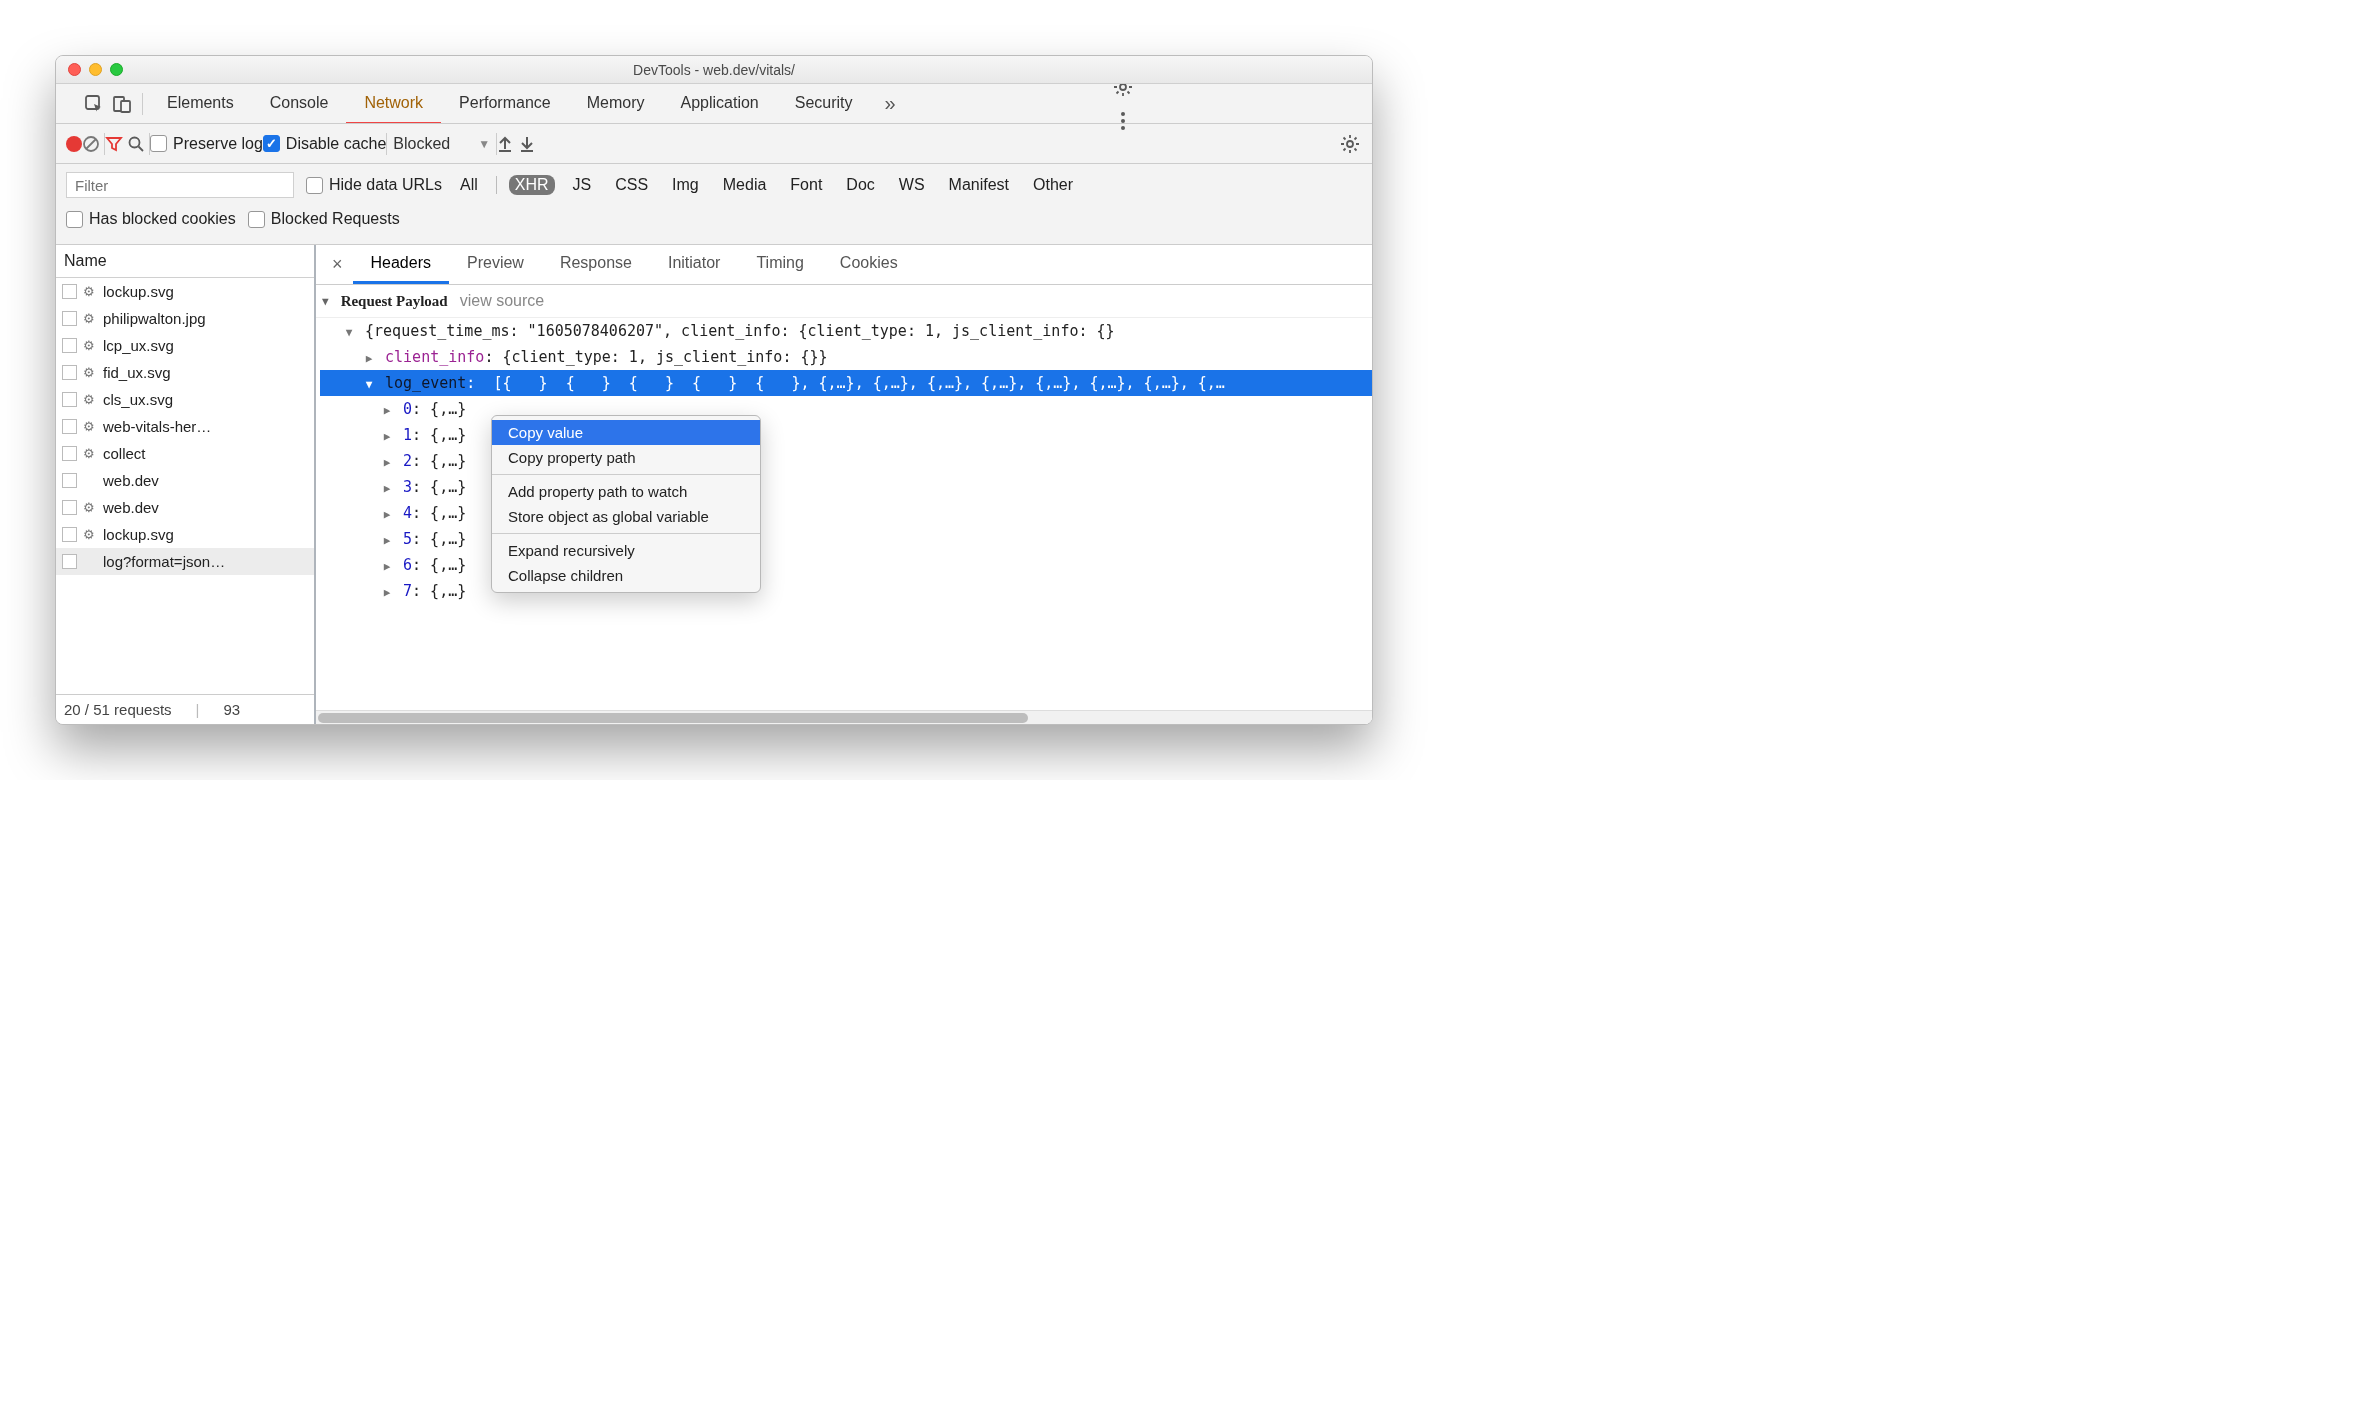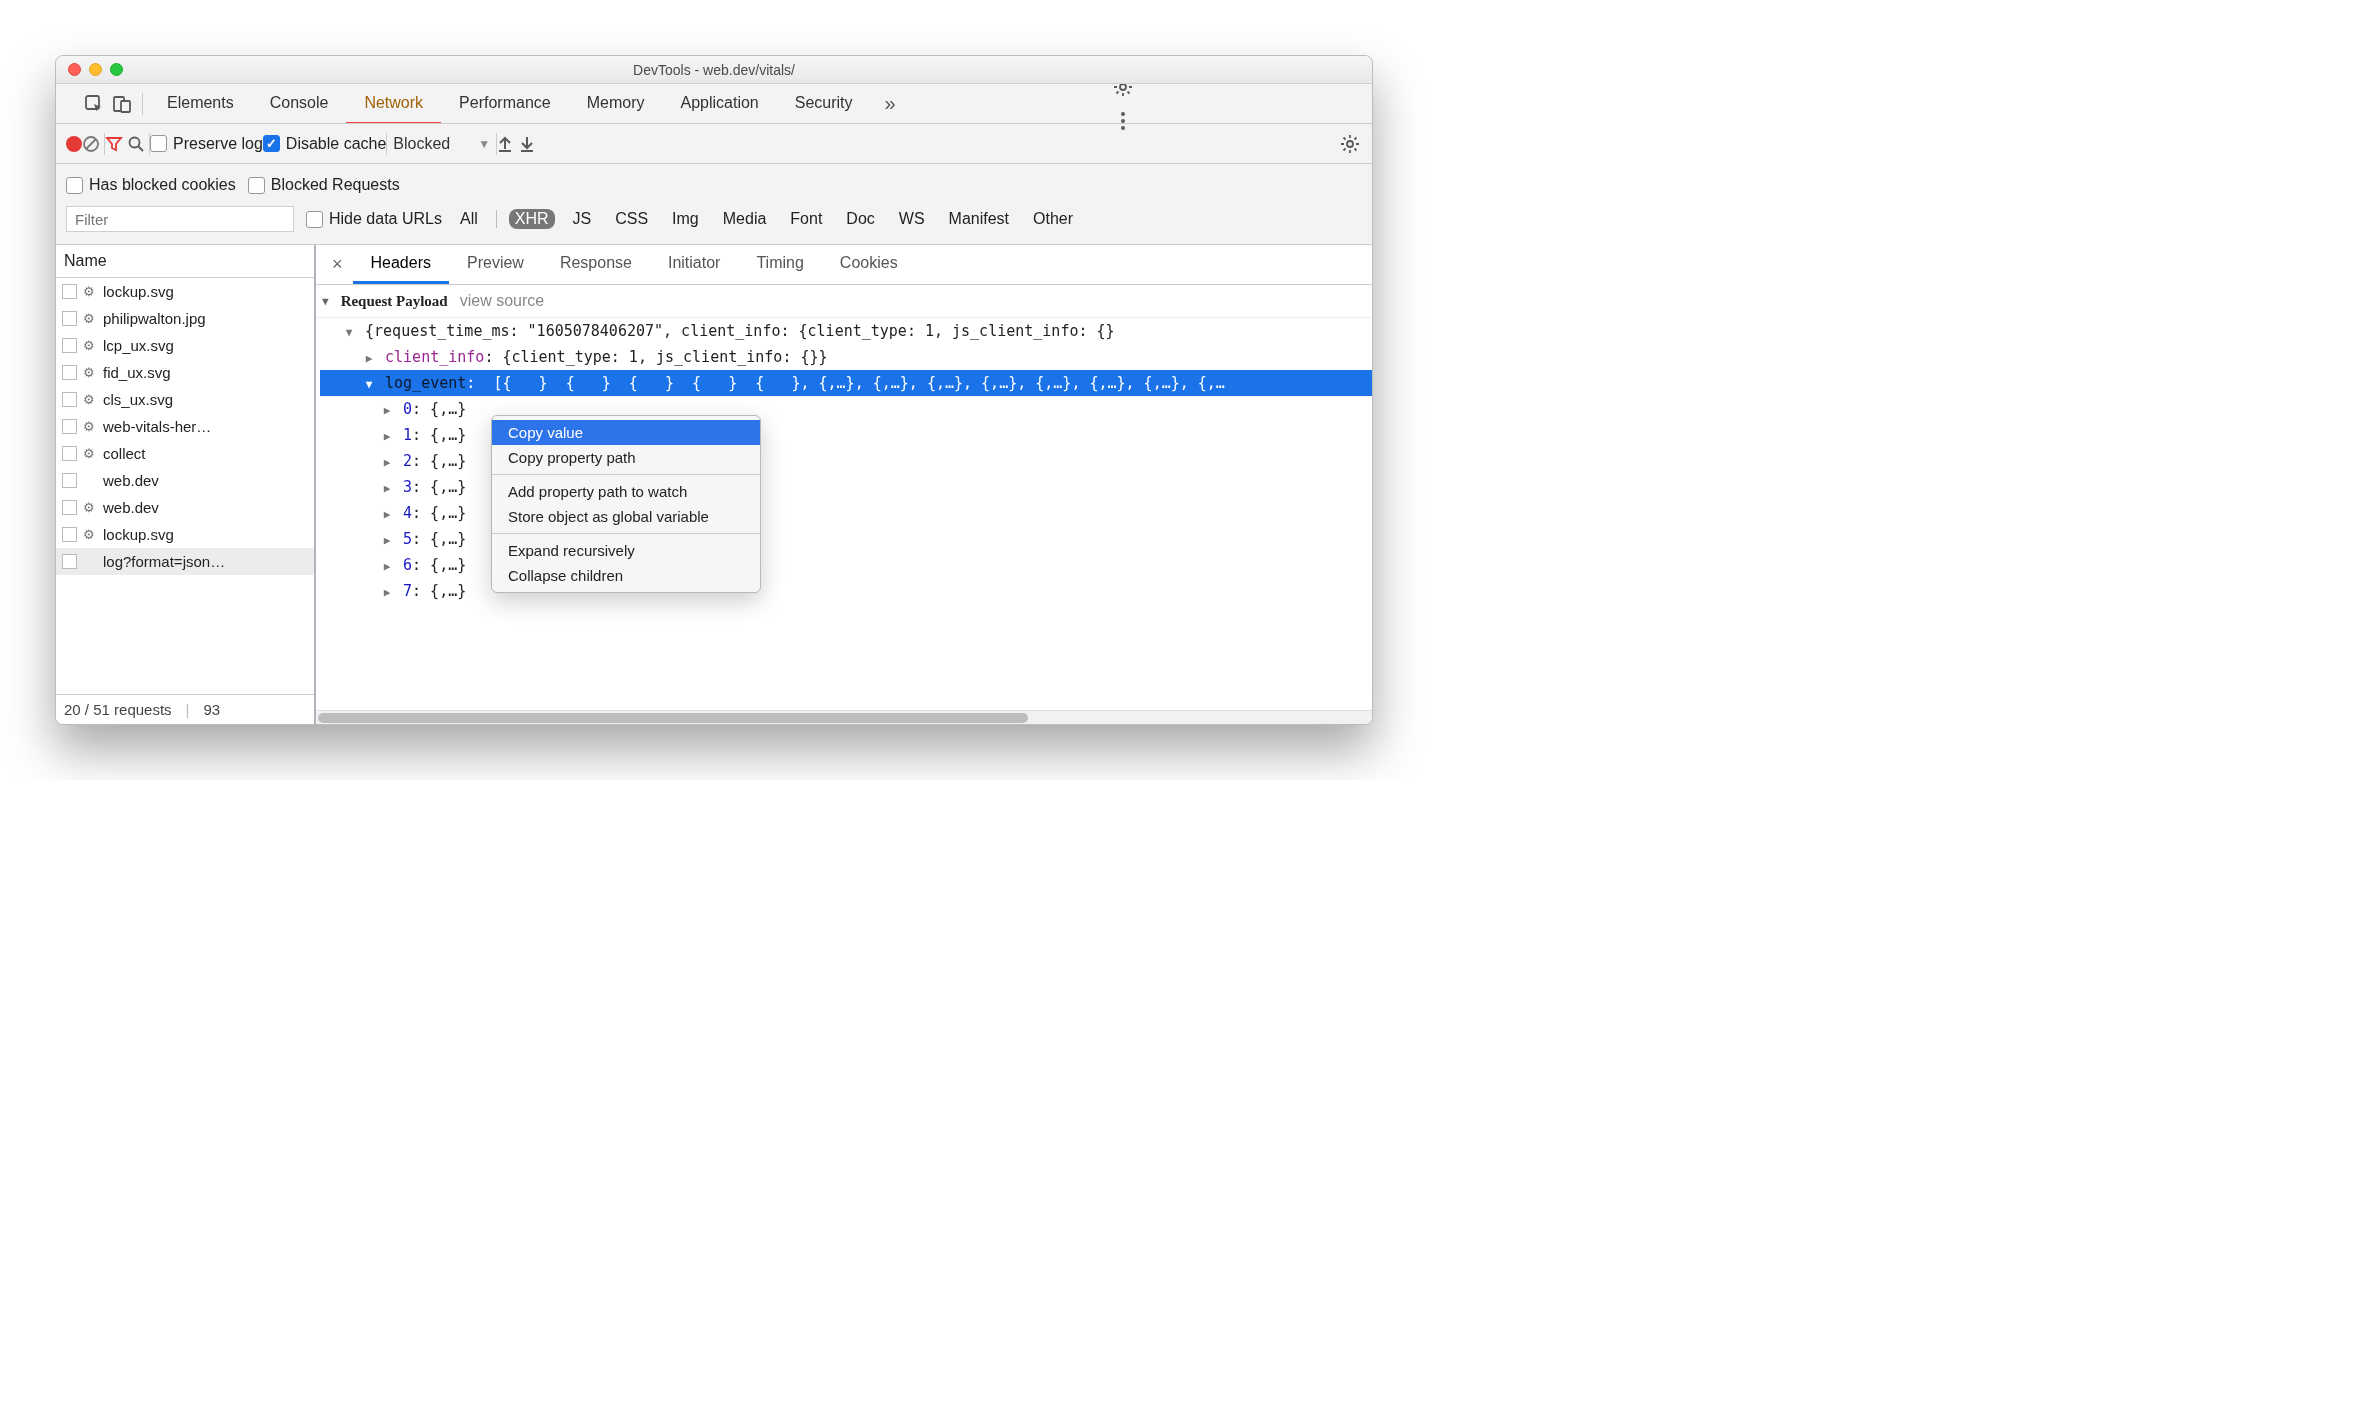--- a/index.html
+++ b/index.html
@@ -75,21 +75,21 @@
 .left {
   width:260px; border-right:2px solid #aeb4bb; display:flex; flex-direction:column;
 }
 .colhdr { padding:7px 8px; font-size:16px; color:#222; border-bottom:1px solid #d0d0d0; }
 .rows { flex:1; overflow:hidden; }
 .row { display:flex; align-items:center; gap:6px; padding:5px 6px; font-size:15px; color:#222; }
 .row.selected { background:#ececec; }
 .row .fi { width:15px;height:15px;border:1px solid #bbb;background:#fff; flex-shrink:0; }
 .row .gear { color:#777; font-size:13px; width:14px; flex-shrink:0; }
 .row .nm { white-space:nowrap; overflow:hidden; text-overflow:ellipsis; }
-.status { border-top:1px solid #ccc; padding:6px 8px; font-size:15px; color:#444; display:flex; gap:14px; }
+.status { border-top:1px solid #ccc; padding:6px 8px; font-size:15px; color:#444; display:flex; gap:24px; }
 .status .sep { color:#bbb; }
 
 .right { flex:1; display:flex; flex-direction:column; min-width:0; }
 .dtabs { display:flex; align-items:center; border-bottom:1px solid #ccc; height:40px; padding-left:6px; gap:0; }
 .dtabs .close { font-size:18px; color:#666; padding:0 10px; }
 .dtab { padding:9px 18px; font-size:16px; color:#555; }
 .dtab.active { color:#000; border-bottom:3px solid #1a73e8; }
 
 .panel { flex:1; overflow:hidden; position:relative; font-family: "SF Mono", Menlo, Consolas, monospace; font-size:15px; }
 .sect { display:flex; align-items:center; gap:12px; padding:7px 6px; border-bottom:1px solid #eee; }
@@ -230,50 +230,50 @@
     <div style="margin-left:auto" class="ico">
       <svg width="20" height="20" viewBox="0 0 20 20">
           <circle cx="10" cy="10" r="3" fill="none" stroke="#5a5a5a" stroke-width="1.8"></circle>
           <path d="M10 1v3M10 16v3M1 10h3M16 10h3M3.5 3.5l2 2M14.5 14.5l2 2M16.5 3.5l-2 2M5.5 14.5l-2 2" stroke="#5a5a5a" stroke-width="1.8"></path>
         </svg>
     </div>
   </div>
 
   <div class="filterbar">
     <div class="filterrow">
-      <label class="check">
-        <span class="cb"></span>
-        <span>Has blocked cookies</span>
-      </label>
-      <label class="check">
-        <span class="cb"></span>
-        <span>Blocked Requests</span>
-      </label>
-    </div>
-    <div class="filterrow">
       <input class="filterinput" placeholder="Filter" style="">
       <label class="check">
         <span class="cb"></span>
         <span>Hide data URLs</span>
       </label>
       <div class="ftypes" id="ftypes">
           <div class="ftype">All</div>
           <div class="sep"></div>
           <div class="ftype active">XHR</div>
           <div class="ftype">JS</div>
           <div class="ftype">CSS</div>
           <div class="ftype">Img</div>
           <div class="ftype">Media</div>
           <div class="ftype">Font</div>
           <div class="ftype">Doc</div>
           <div class="ftype">WS</div>
           <div class="ftype">Manifest</div>
           <div class="ftype">Other</div>
         </div>
     </div>
+    <div class="filterrow">
+      <label class="check">
+        <span class="cb"></span>
+        <span>Has blocked cookies</span>
+      </label>
+      <label class="check">
+        <span class="cb"></span>
+        <span>Blocked Requests</span>
+      </label>
+    </div>
   </div>
 
   <div class="split">
     <div class="left">
       <div class="colhdr">Name</div>
       <div class="rows" id="rows">
           <div class="row">
             <span class="fi"></span>
             <span class="gear">⚙</span>
             <span class="nm">lockup.svg</span>

